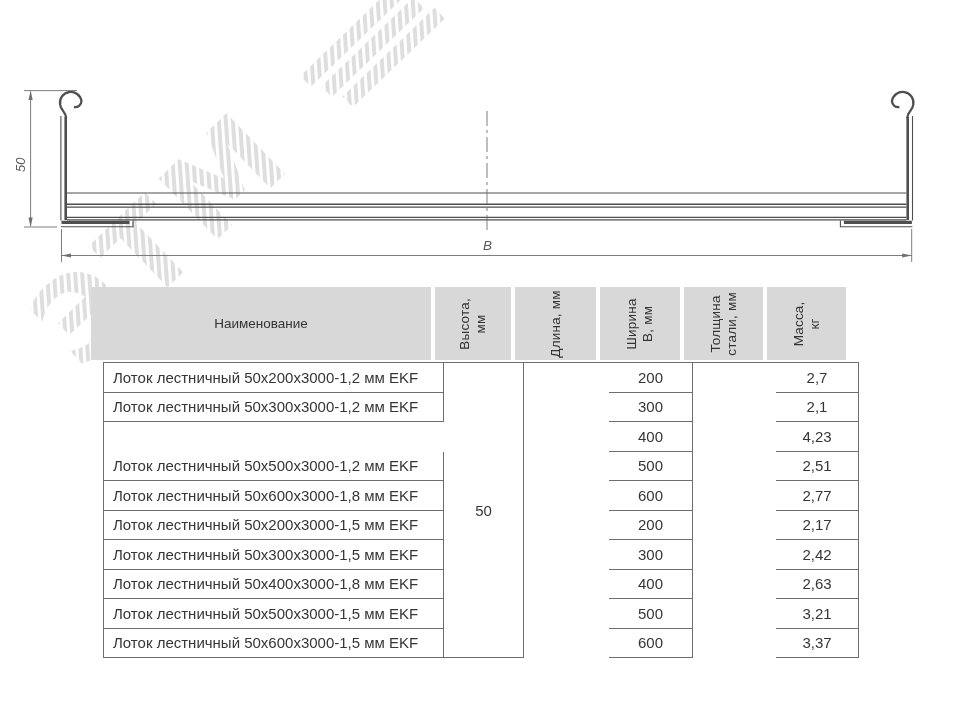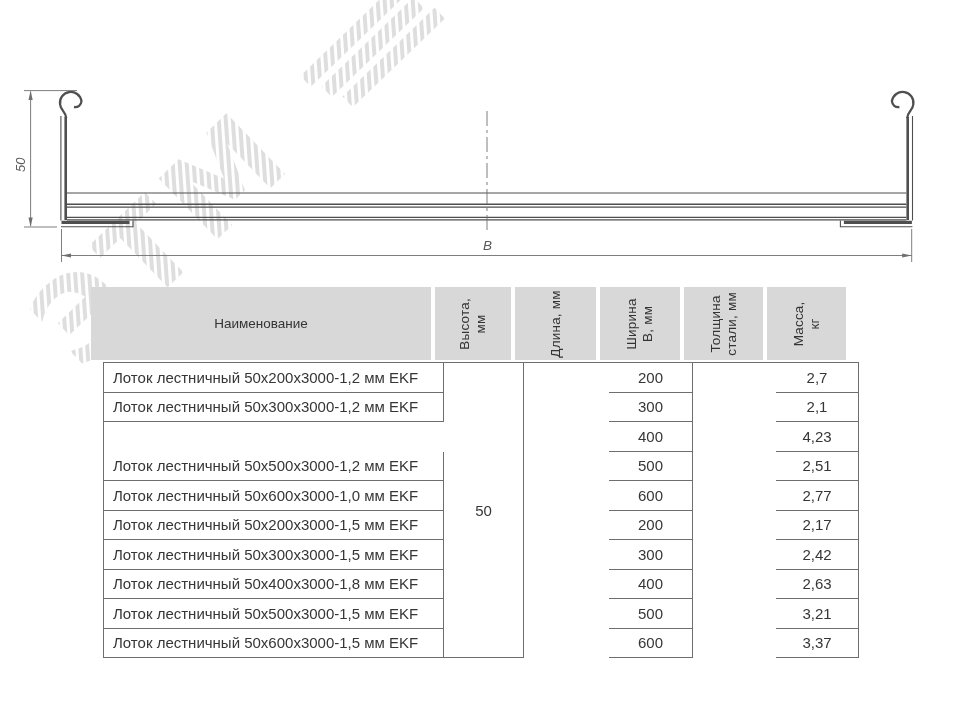--- a/index.html
+++ b/index.html
@@ -121,21 +121,21 @@
       <span class="vlabel">Масса,
 кг</span>
     </div>
 </div>
 
 <div id="spec-body">
 
   <div class="cell name" style="grid-area:1/1">Лоток лестничный 50х200х3000-1,2 мм EKF</div>
   <div class="cell name" style="grid-area:2/1">Лоток лестничный 50х300х3000-1,2 мм EKF</div>
   <div class="cell name" style="grid-area:4/1">Лоток лестничный 50х500х3000-1,2 мм EKF</div>
-  <div class="cell name" style="grid-area:5/1">Лоток лестничный 50х600х3000-1,0 мм EKF</div>
+  <div class="cell name" style="grid-area:5/1">Лоток лестничный 50х600х3000-1,8 мм EKF</div>
   <div class="cell name" style="grid-area:6/1">Лоток лестничный 50х200х3000-1,5 мм EKF</div>
   <div class="cell name" style="grid-area:7/1">Лоток лестничный 50х300х3000-1,5 мм EKF</div>
   <div class="cell name" style="grid-area:8/1">Лоток лестничный 50х400х3000-1,8 мм EKF</div>
   <div class="cell name" style="grid-area:9/1">Лоток лестничный 50х500х3000-1,5 мм EKF</div>
   <div class="cell name" style="grid-area:10/1">Лоток лестничный 50х600х3000-1,5 мм EKF</div>
 
   <div class="cell" style="grid-area:1/2/span 10/3">50</div>
 
   <div class="cell" style="grid-area:1/4">200</div>
   <div class="cell" style="grid-area:2/4">300</div>

